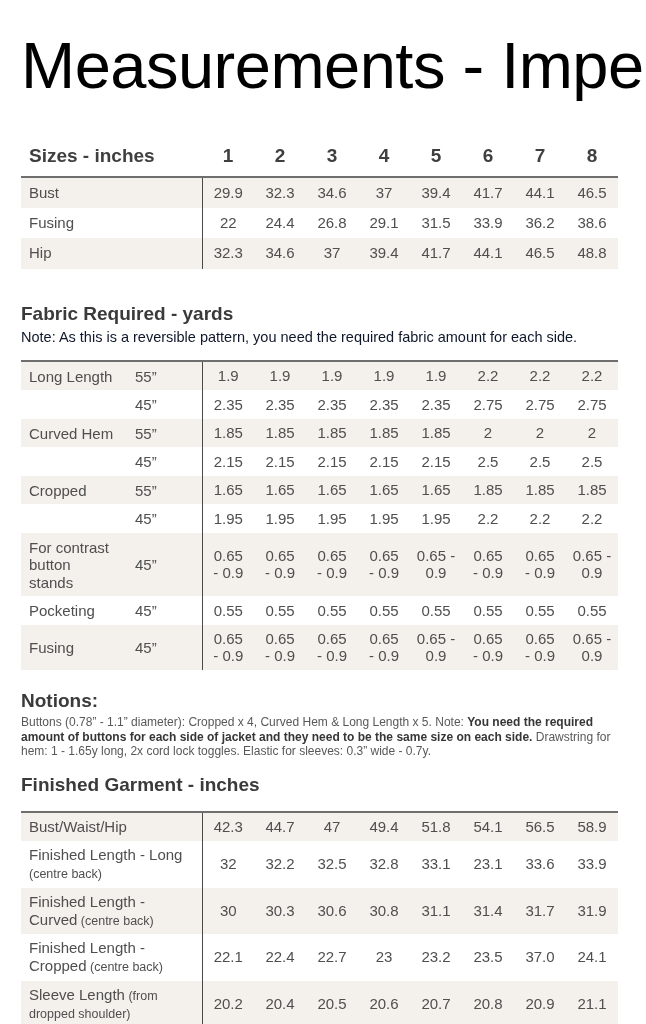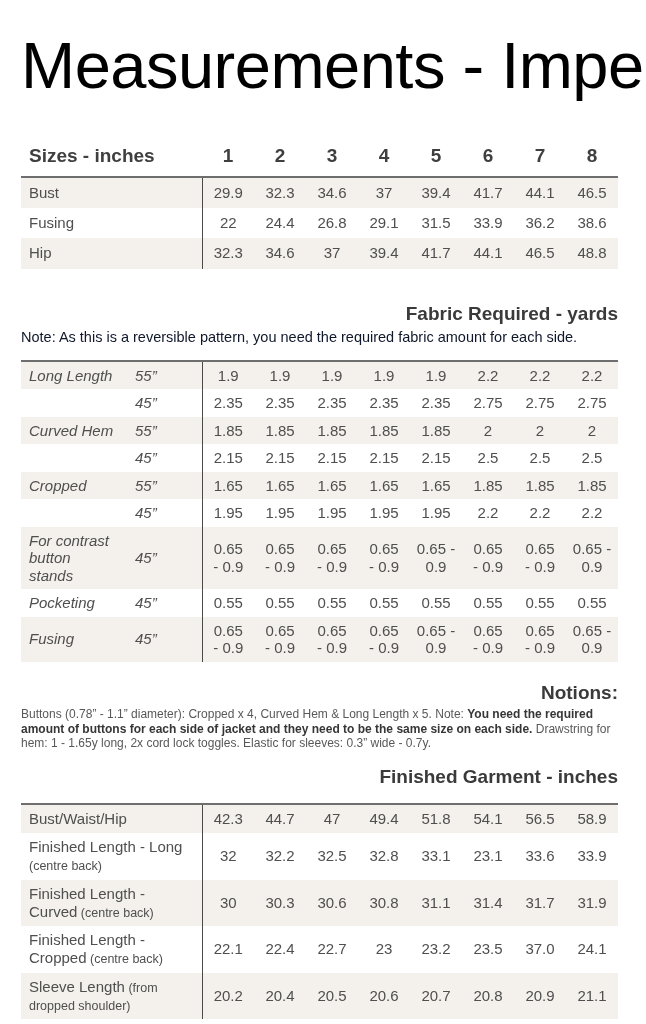--- a/index.html
+++ b/index.html
@@ -11,21 +11,21 @@
     color: #4f4f4f;
   }
   .page { padding: 30px 28px 0 21px; }
 
   .title {
     margin: 0; font-size: 65px; font-weight: 400; line-height: 1.12;
     color: #000000; letter-spacing: -0.5px; white-space: nowrap; text-align: right;
   }
 
   .section-heading {
-    margin: 0; font-size: 19px; font-weight: 600; color: #3a3a3a; line-height: 1.2; text-align: right;
+    margin: 0; font-size: 19px; font-weight: 600; color: #3a3a3a; line-height: 1.2;
   }
   .note { margin: 3px 0 0; font-size: 14.5px; color: #0f172a; line-height: 1.25; }
 
   table.data-table {
     width: 597px; border-collapse: collapse; table-layout: fixed;
   }
   table.data-table td, table.data-table th { font-weight: normal; }
 
   
   .sizes-table thead th {
@@ -41,21 +41,21 @@
   tbody td.label { text-align: left; padding: 6px 4px 6px 8px; }
   tbody td.width { text-align: left; padding: 6px 2px; }
   tbody td.val { text-align: center; padding: 6px 1px; }
   tbody td.val.first { border-left: 1px solid #4a4a4a; }
 
   .sizes-section { margin-top: 36px; }
 
   .fabric-section { margin-top: 34px; }
   .fabric-table { margin-top: 13px; border-top: 2px solid #6e6e6e; }
   .fabric-table td { white-space: pre-line; line-height: 17.5px; }
-  .fabric-table td.label, .fabric-table td.width { padding-top: 5px; padding-bottom: 5px; font-style: italic; }
+  .fabric-table td.label, .fabric-table td.width { padding-bottom: 5px; }
   .fabric-table td.val { padding-top: 5px; padding-bottom: 5px; }
 
   .notions-section { margin-top: 20px; }
   .notions-para { margin: 3px 0 12px; font-size: 12px; color: #585858; line-height: 1.18; }
   .seg-bold { font-weight: bold; color: #363636; }
 
   .finished-section { margin-top: 16px; }
   .finished-table { margin-top: 14px; border-top: 2px solid #6e6e6e; }
   .finished-table td.label { padding: 5px 6px 5px 8px; }
   .finished-table td.val { padding: 5px 1px; }

